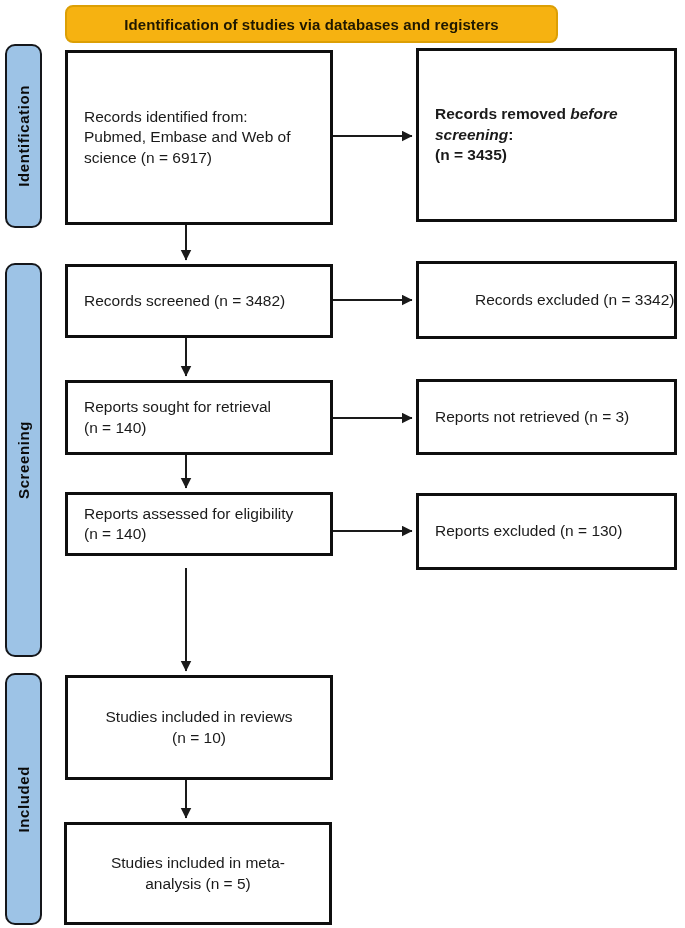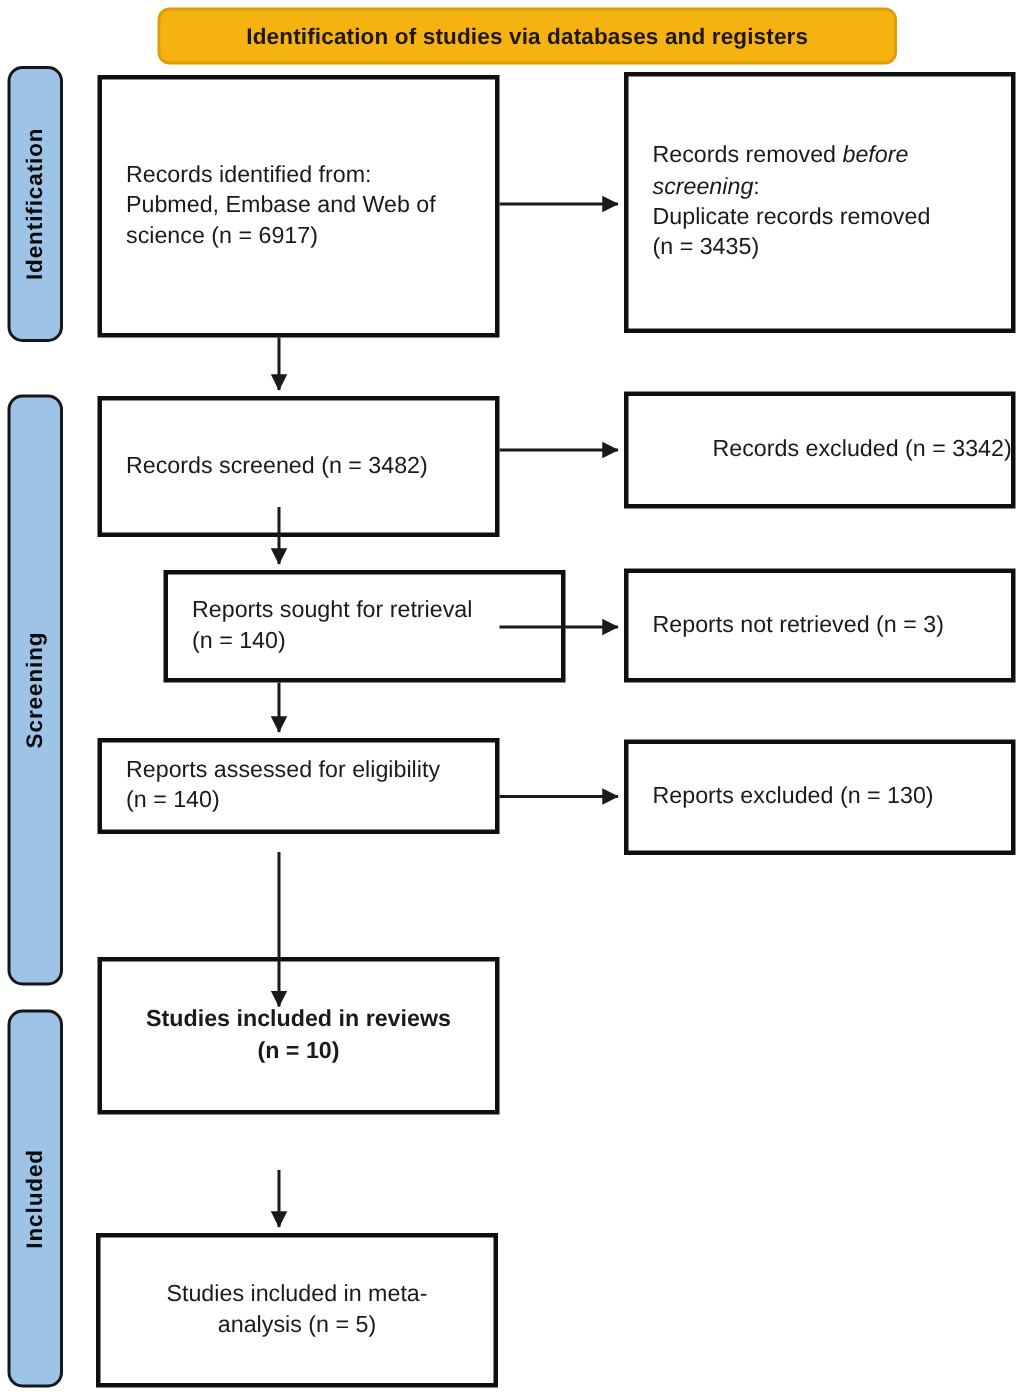--- a/index.html
+++ b/index.html
@@ -16,21 +16,20 @@
   body{font-family:"Liberation Sans","DejaVu Sans",sans-serif;color:var(--text);}
   .canvas{position:relative;width:685px;height:928px;background:#ffffff;overflow:hidden;}
 
   .banner{
     position:absolute;left:65px;top:5px;width:493px;height:38px;
     background:var(--banner-fill);
     border:2px solid var(--banner-border);
     border-radius:8px;
     display:flex;align-items:center;justify-content:center;
     box-sizing:border-box;
-    margin-left:40px;
   }
   .banner span{
     font-size:15px;font-weight:bold;color:var(--banner-text);
     letter-spacing:.1px;
   }
 
   .stage{
     position:absolute;left:5px;width:37px;
     background:var(--stage-fill);
     border:2.5px solid var(--stage-border);
@@ -56,30 +55,30 @@
     box-sizing:border-box;
     display:flex;align-items:center;
   }
   .fbox .box-text{
     font-size:15.5px;line-height:1.32;color:var(--text);
     white-space:pre;
     padding:0 8px 0 16px;
     width:100%;
   }
   .fbox.center .box-text{text-align:center;padding:0 6px;}
-  .tline{display:block;}
+  .tline{display:block;font-weight:bold;}
   em{font-style:italic;}
 
   .col-left{left:65px;width:268px;}
   .col-right{left:416px;width:261px;}
   .b-identified{top:50px;height:175px;}
-  .b-screened{top:264px;height:94px;align-items:center;}
-  .b-sought{top:380px;height:75px;margin-left:44px;}
+  .b-screened{top:264px;height:74px;align-items:center;}
+  .b-sought{top:380px;height:75px;}
   .b-assessed{top:492px;height:64px;}
-  .b-reviews{top:638px;height:105px;font-weight:bold;}
+  .b-reviews{top:675px;height:105px;}
   .b-meta{left:64px;top:822px;height:103px;justify-content:center;}
   .r-removed{top:48px;height:174px;}
   .r-excluded{top:261px;height:78px;padding-left:40px;}
   .r-notretrieved{top:379px;height:76px;}
   .r-repexcluded{top:493px;height:77px;}
 
   svg.arrows{position:absolute;left:0;top:0;width:685px;height:928px;pointer-events:none;}
   svg.arrows line{stroke:var(--arrow);stroke-width:2px;}
 </style>
 </head>
@@ -125,21 +124,21 @@
     <div class="box-text">Studies included in reviews
 (n = 10)</div>
   </div>
 
   <div class="fbox col-left b-meta center">
     <div class="box-text">Studies included in meta-
 analysis (n = 5)</div>
   </div>
 
   <div class="fbox col-right r-removed">
-    <div class="box-text"><span class="tline"><span>Records removed </span><em>before</em></span><span class="tline"><em>screening</em><span>:</span></span><span class="tline">Duplicate records removed</span><span class="tline">(n = 3435)</span></div>
+    <div class="box-text"><span class="tline"><span>Records removed </span><em>before</em></span><span class="tline"><em>screening</em><span>:</span></span><span class="tline">(n = 3435)</span></div>
   </div>
 
   <div class="fbox col-right r-excluded">
     <div class="box-text">Records excluded (n = 3342)</div>
   </div>
 
   <div class="fbox col-right r-notretrieved">
     <div class="box-text">Reports not retrieved (n = 3)</div>
   </div>
 

